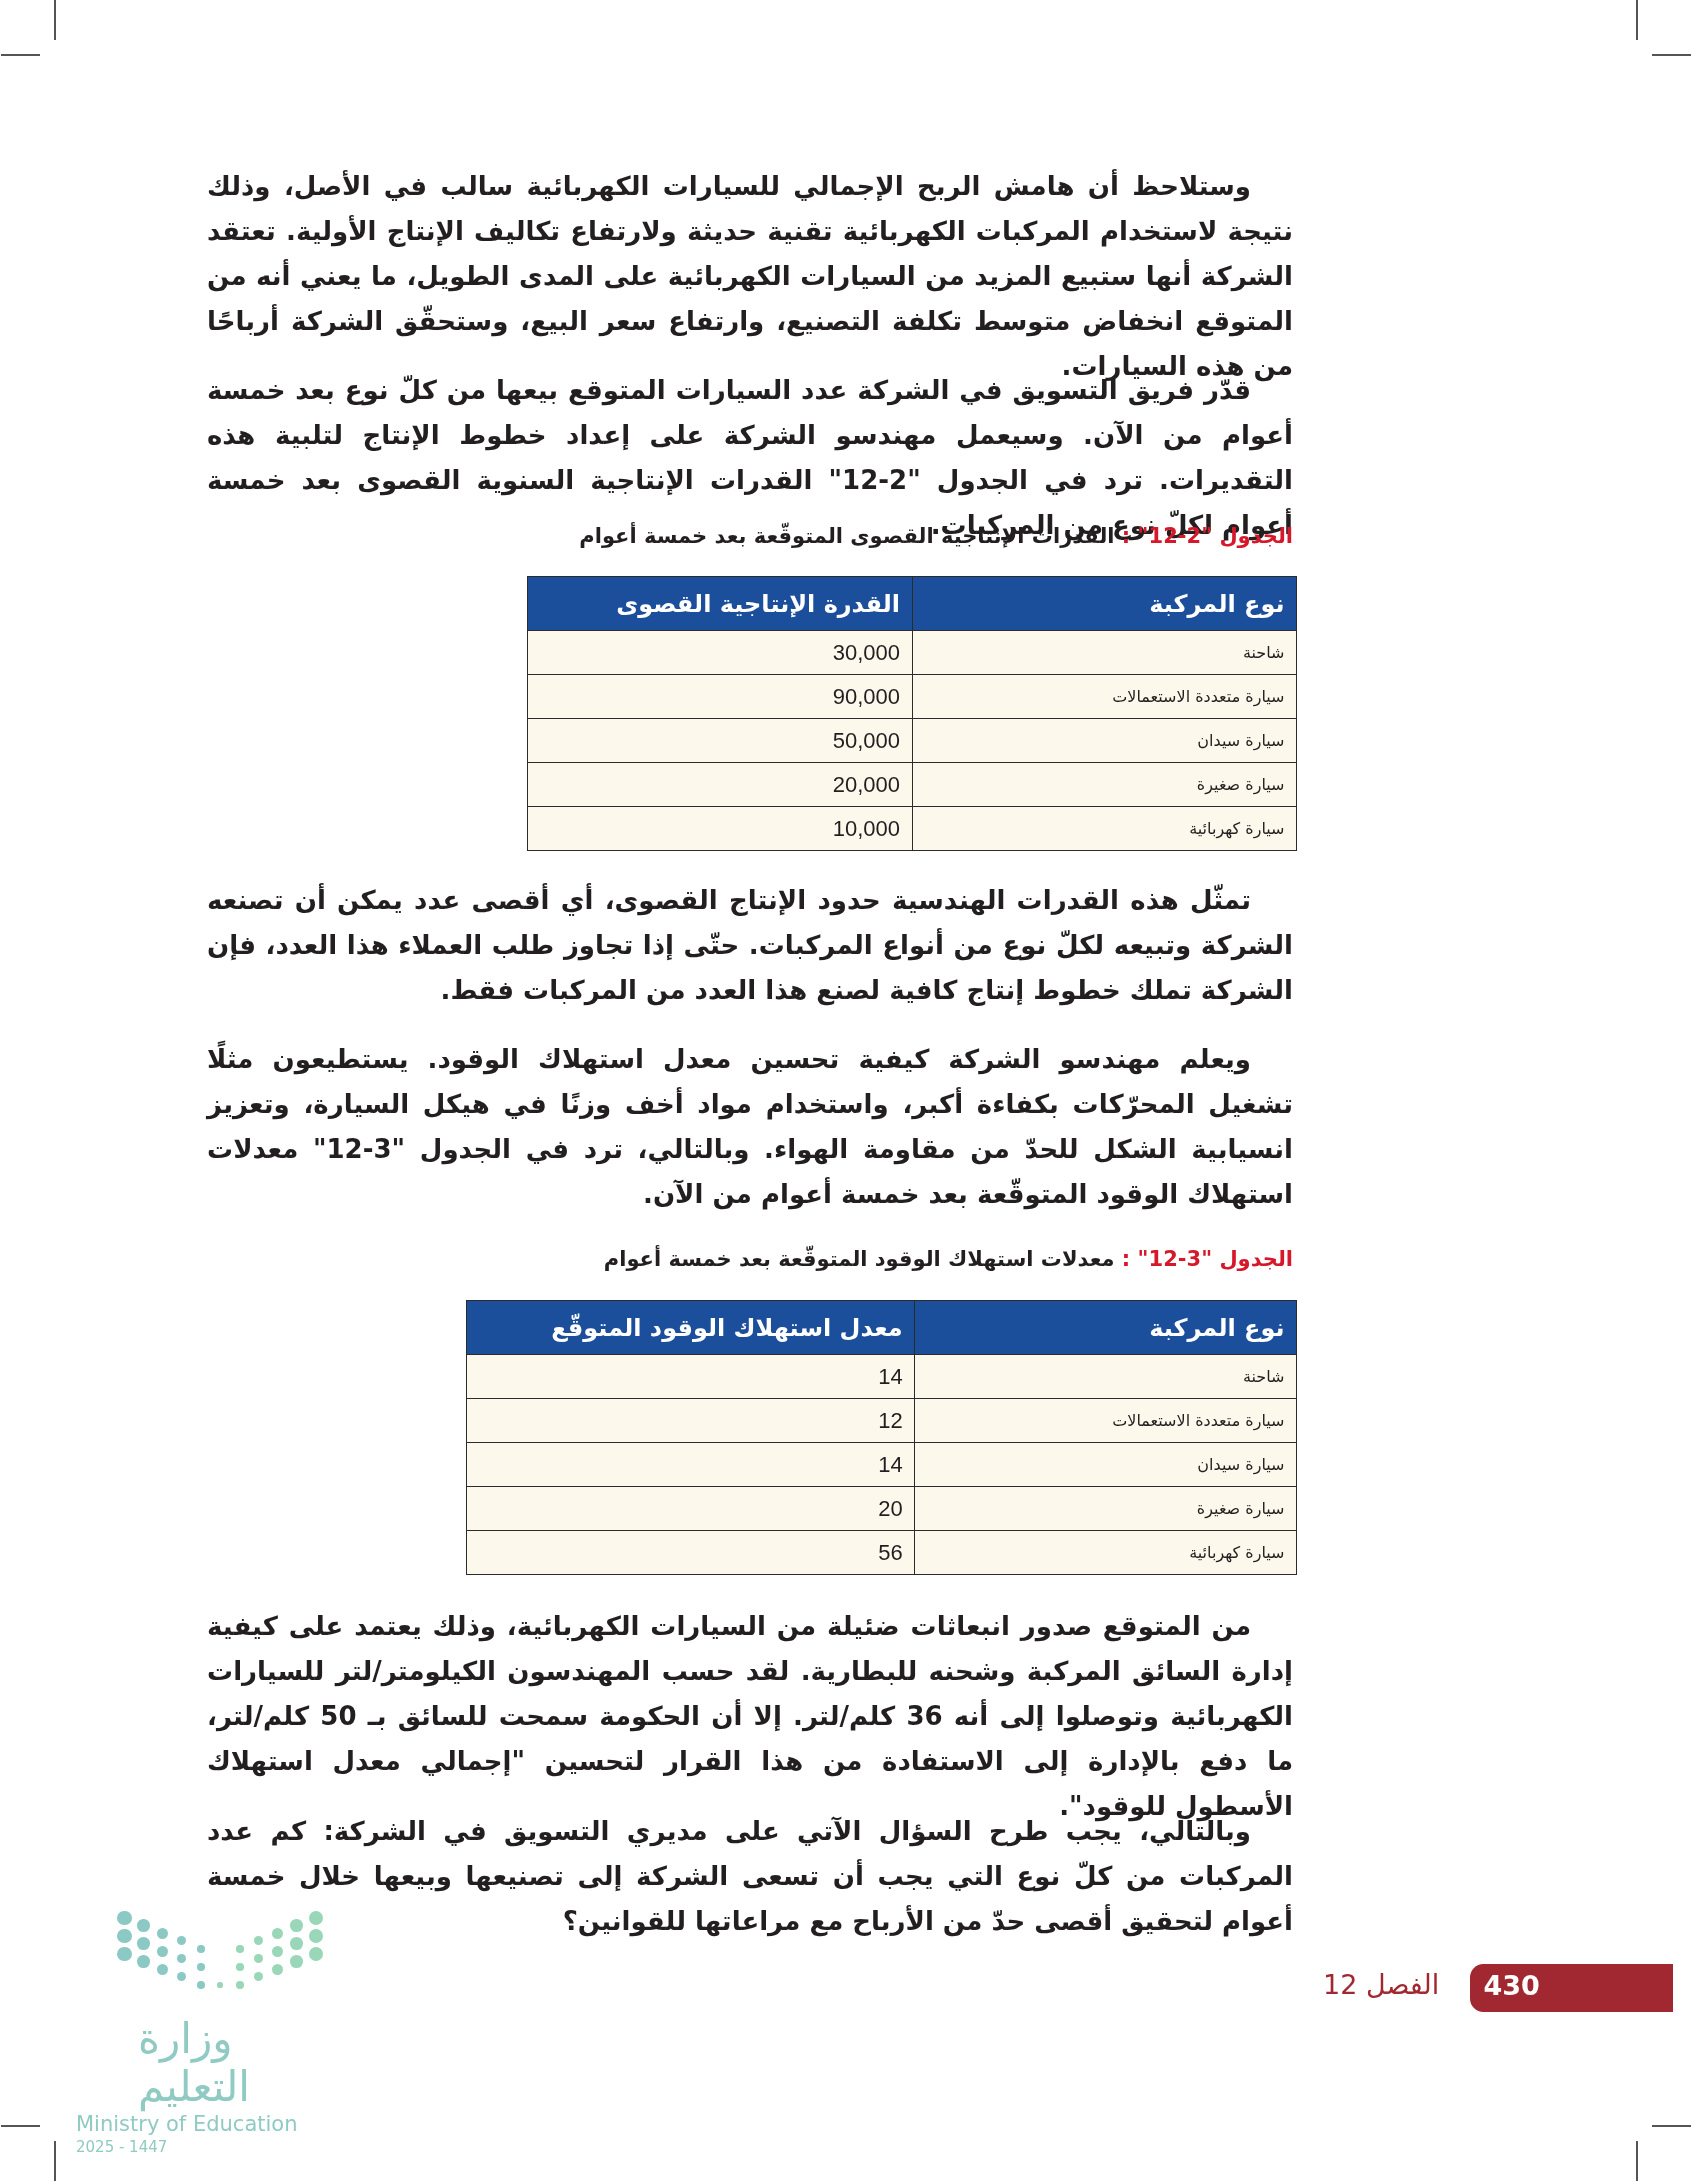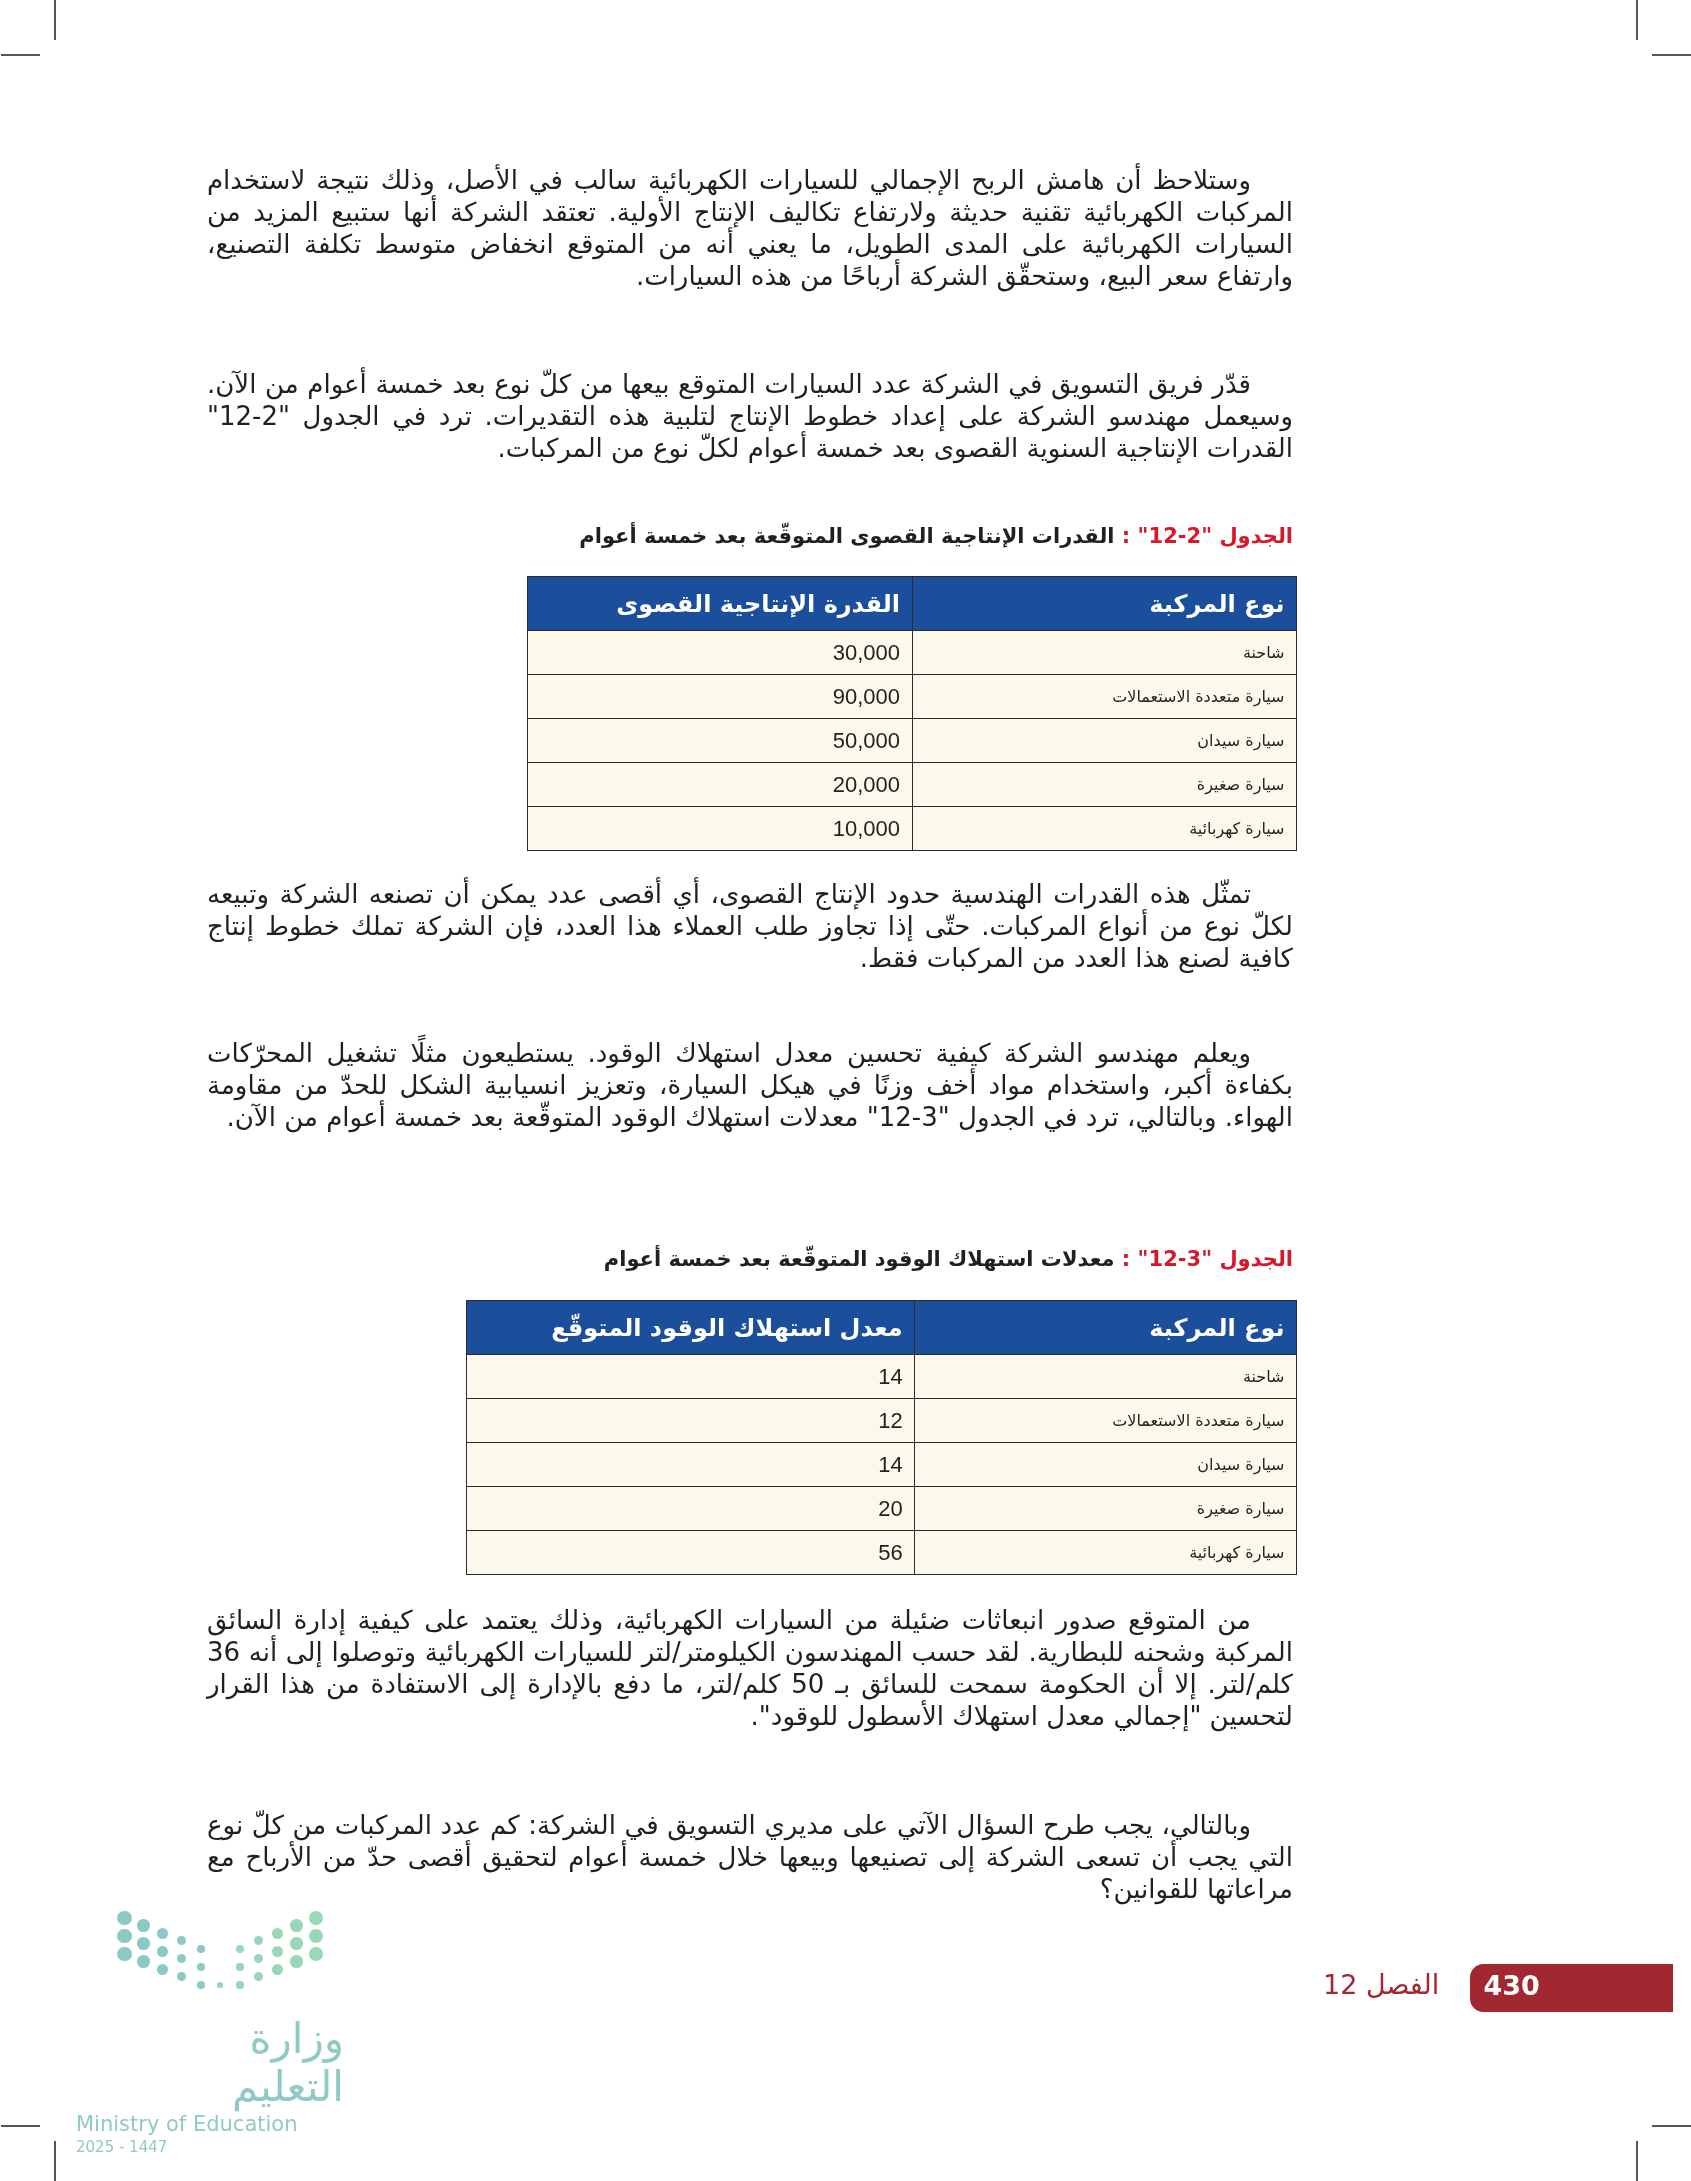--- a/index.html
+++ b/index.html
@@ -4,22 +4,22 @@
 <style>
   html, body { margin: 0; padding: 0; }
   body {
     width: 1692px; height: 2181px; position: relative; overflow: hidden;
     background: #ffffff; color: #231f20;
     font-family: "DejaVu Sans", sans-serif;
   }
   .crop { position: absolute; background: #555; }
   .para {
     position: absolute; right: 399px; width: 1086px;
-    font-size: 26px; line-height: 32px; text-align: justify;
-    text-align-last: right; font-weight: normal; color: #231f20;
+    font-size: 26px; line-height: 45px; text-align: justify;
+    text-align-last: right; font-weight: bold; color: #231f20;
     font-family: "DejaVu Sans", sans-serif;
   }
   .para .ind { display: inline-block; width: 42px; }
   .caption {
     position: absolute; right: 399px; font-size: 21px; font-weight: bold;
     white-space: nowrap;
   }
   .caption .cap-label { color: #d7182a; }
   .caption .cap-text { color: #231f20; }
   table.dt {
@@ -32,21 +32,21 @@
     border: 1.9px solid #2b2b2b;
   }
   table.dt td {
     font-size: 16px; height: 43px; padding: 0 11.5px; text-align: right;
     border: 1.9px solid #2b2b2b; color: #231f20;
   }
   table.dt td.num { direction: ltr; text-align: right; font-family: "Liberation Sans", sans-serif; font-size: 22px; }
   .logo { position: absolute; left: 76px; top: 1912px; width: 268px; }
   .logo-dots { position: relative; width: 229px; height: 86px; }
   .logo-dots span { position: absolute; border-radius: 50%; }
-  .logo-ar { color: #8fcac3; font-size: 42px; line-height: 48px; margin-top: 17px; text-align: right; direction: rtl; width: 206px; font-family: "DejaVu Sans", sans-serif; font-weight: normal; margin-left: 39px; }
+  .logo-ar { color: #8fcac3; font-size: 42px; line-height: 48px; margin-top: 17px; text-align: left; direction: rtl; width: 206px; font-family: "DejaVu Sans", sans-serif; font-weight: normal; margin-left: 39px; }
   .logo-en { color: #8fcac3; font-size: 21px; line-height: 27px; direction: ltr; text-align: left; font-family: "DejaVu Sans", sans-serif; }
   .logo-yr { color: #8fcac3; font-size: 15px; line-height: 19px; direction: ltr; text-align: left; font-family: "DejaVu Sans", sans-serif; }
   .page-badge {
     position: absolute; left: 1470px; top: 1964px; width: 203px; height: 48px;
     background: #a12830; border-radius: 13.4px 0 0 13.4px;
   }
   .page-badge .pnum {
     position: absolute; left: 13.4px; top: 5.7px; color: #fff; font-weight: bold;
     font-size: 27px; direction: ltr; font-family: "DejaVu Sans", sans-serif;
   }

